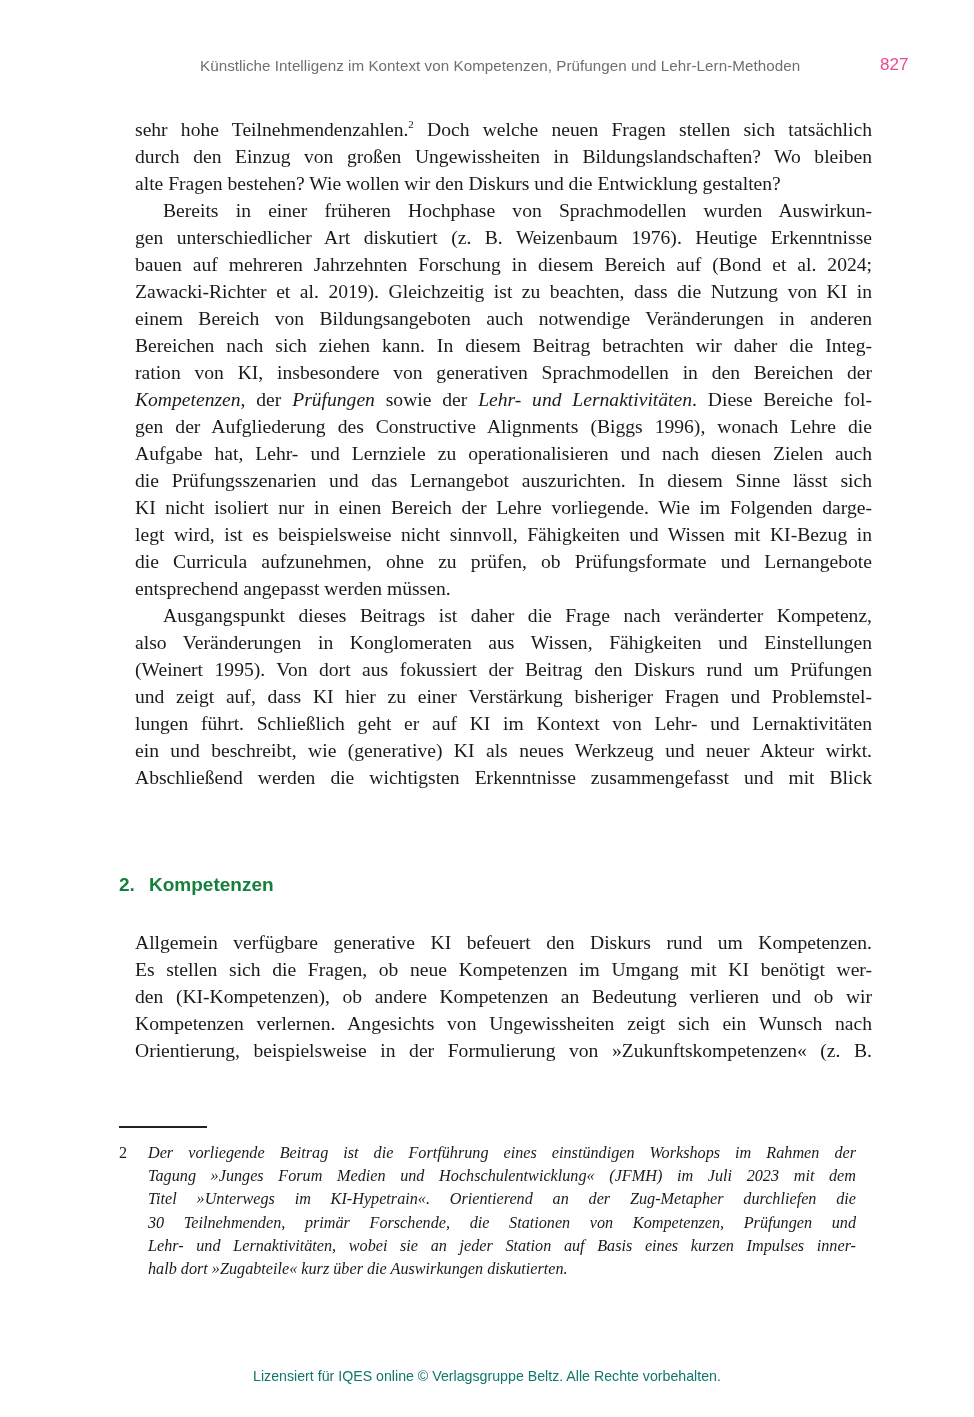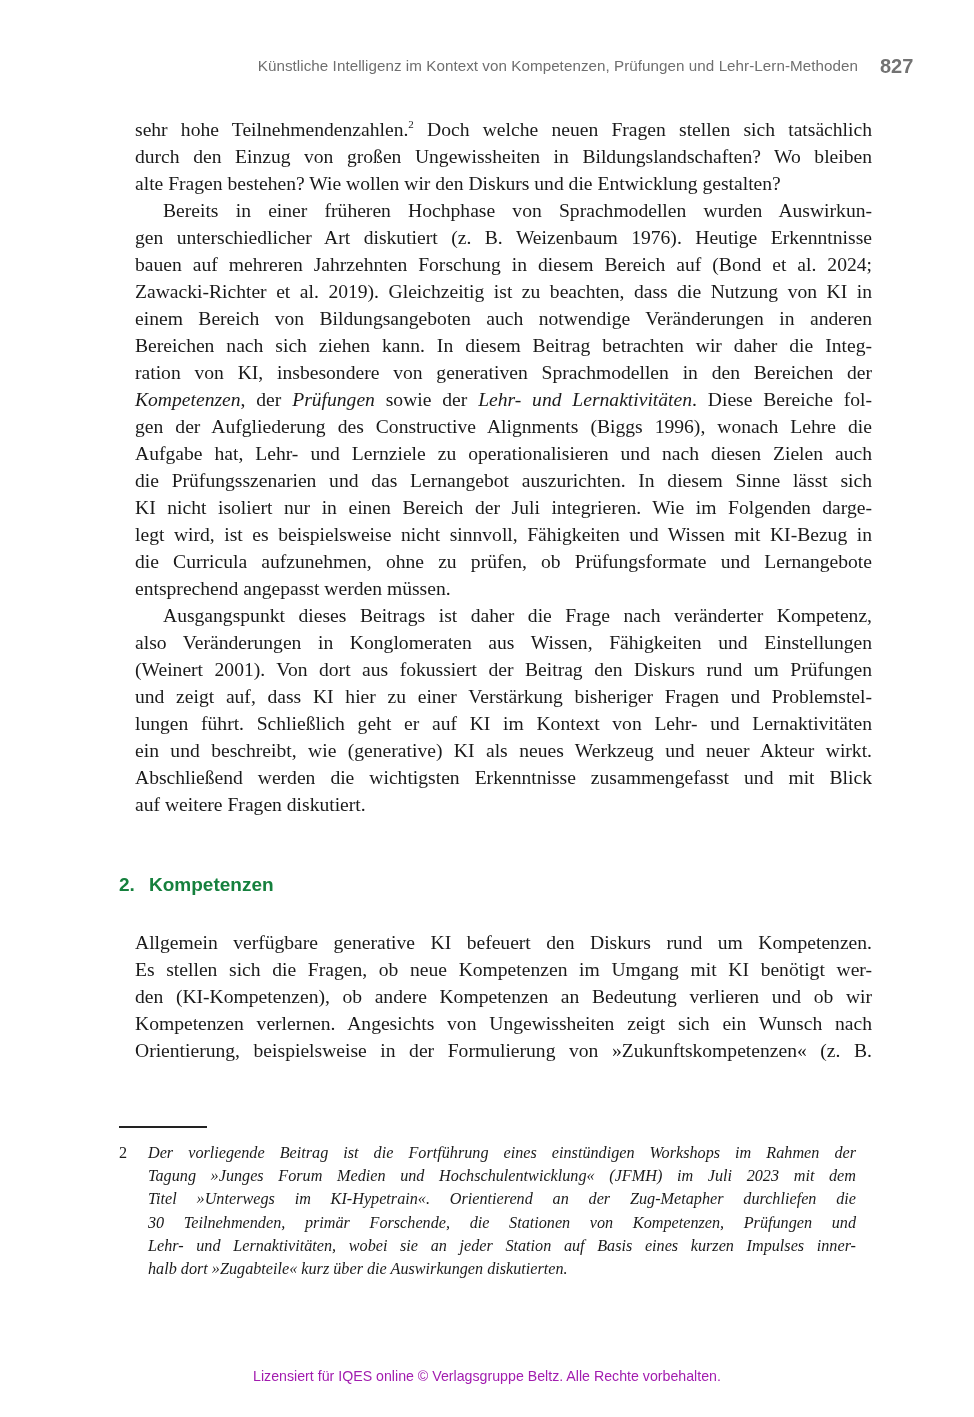--- a/index.html
+++ b/index.html
@@ -18,30 +18,29 @@
     .running-head {
       position: absolute;
       top: 57px;
       left: 200px;
       width: 658px;
       font-family: "Liberation Sans", "DejaVu Sans", sans-serif;
       font-size: 15.2px;
       color: #6f6f6f;
       letter-spacing: 0.05px;
       white-space: nowrap;
-      text-align: right;
     }
     .page-number {
       position: absolute;
       top: 55px;
       left: 880px;
       font-family: "Liberation Sans", "DejaVu Sans", sans-serif;
-      font-size: 20px;
-      font-weight: bold;
-      color: #737373;
+      font-size: 17px;
+      font-weight: normal;
+      color: #ec4899;
     }
     .body-text {
       position: absolute;
       left: 135px;
       width: 737px;
       font-size: 19.6px;
       line-height: 27px;
     }
     .para {
       margin: 0;
@@ -105,21 +104,21 @@
       font-style: italic;
     }
     .footer {
       position: absolute;
       top: 1368px;
       left: 0;
       width: 974px;
       text-align: center;
       font-family: "Liberation Sans", "DejaVu Sans", sans-serif;
       font-size: 14.2px;
-      color: #a21caf;
+      color: #0f766e;
     }
   </style>
 </head>
 <body>
 
 <div class="running-head">Künstliche Intelligenz im Kontext von Kompetenzen, Prüfungen und Lehr-Lern-Methoden</div>
 <div class="page-number">827</div>
 
 <div class="body-text" id="intro-text" style="top:116px;">
     <div class="para">
@@ -132,34 +131,33 @@
       <span class="line">gen unterschiedlicher Art diskutiert (z. B. Weizenbaum 1976). Heutige Erkenntnisse</span>
       <span class="line">bauen auf mehreren Jahrzehnten Forschung in diesem Bereich auf (Bond et al. 2024;</span>
       <span class="line">Zawacki-Richter et al. 2019). Gleichzeitig ist zu beachten, dass die Nutzung von KI in</span>
       <span class="line">einem Bereich von Bildungsangeboten auch notwendige Veränderungen in anderen</span>
       <span class="line">Bereichen nach sich ziehen kann. In diesem Beitrag betrachten wir daher die Integ-</span>
       <span class="line">ration von KI, insbesondere von generativen Sprachmodellen in den Bereichen der</span>
       <span class="line"><em>Kompetenzen</em>, der <em>Prüfungen</em> sowie der <em>Lehr- und Lernaktivitäten</em>. Diese Bereiche fol-</span>
       <span class="line">gen der Aufgliederung des Constructive Alignments (Biggs 1996), wonach Lehre die</span>
       <span class="line">Aufgabe hat, Lehr- und Lernziele zu operationalisieren und nach diesen Zielen auch</span>
       <span class="line">die Prüfungsszenarien und das Lernangebot auszurichten. In diesem Sinne lässt sich</span>
-      <span class="line">KI nicht isoliert nur in einen Bereich der Juli integrieren. Wie im Folgenden darge-</span>
+      <span class="line">KI nicht isoliert nur in einen Bereich der Lehre vorliegende. Wie im Folgenden darge-</span>
       <span class="line">legt wird, ist es beispielsweise nicht sinnvoll, Fähigkeiten und Wissen mit KI-Bezug in</span>
       <span class="line">die Curricula aufzunehmen, ohne zu prüfen, ob Prüfungsformate und Lernangebote</span>
       <span class="line last">entsprechend angepasst werden müssen.</span>
     </div>
     <div class="para">
       <span class="line indent">Ausgangspunkt dieses Beitrags ist daher die Frage nach veränderter Kompetenz,</span>
       <span class="line">also Veränderungen in Konglomeraten aus Wissen, Fähigkeiten und Einstellungen</span>
-      <span class="line">(Weinert 2001). Von dort aus fokussiert der Beitrag den Diskurs rund um Prüfungen</span>
+      <span class="line">(Weinert 1995). Von dort aus fokussiert der Beitrag den Diskurs rund um Prüfungen</span>
       <span class="line">und zeigt auf, dass KI hier zu einer Verstärkung bisheriger Fragen und Problemstel-</span>
       <span class="line">lungen führt. Schließlich geht er auf KI im Kontext von Lehr- und Lernaktivitäten</span>
       <span class="line">ein und beschreibt, wie (generative) KI als neues Werkzeug und neuer Akteur wirkt.</span>
       <span class="line">Abschließend werden die wichtigsten Erkenntnisse zusammengefasst und mit Blick</span>
-      <span class="line last">auf weitere Fragen diskutiert.</span>
     </div>
   </div>
 
 <div class="section-heading">
   <span class="num">2.</span><span>Kompetenzen</span>
 </div>
 
 <div class="body-text" id="section-text" style="top:929px;">
     <div class="para">
       <span class="line">Allgemein verfügbare generative KI befeuert den Diskurs rund um Kompetenzen.</span>

